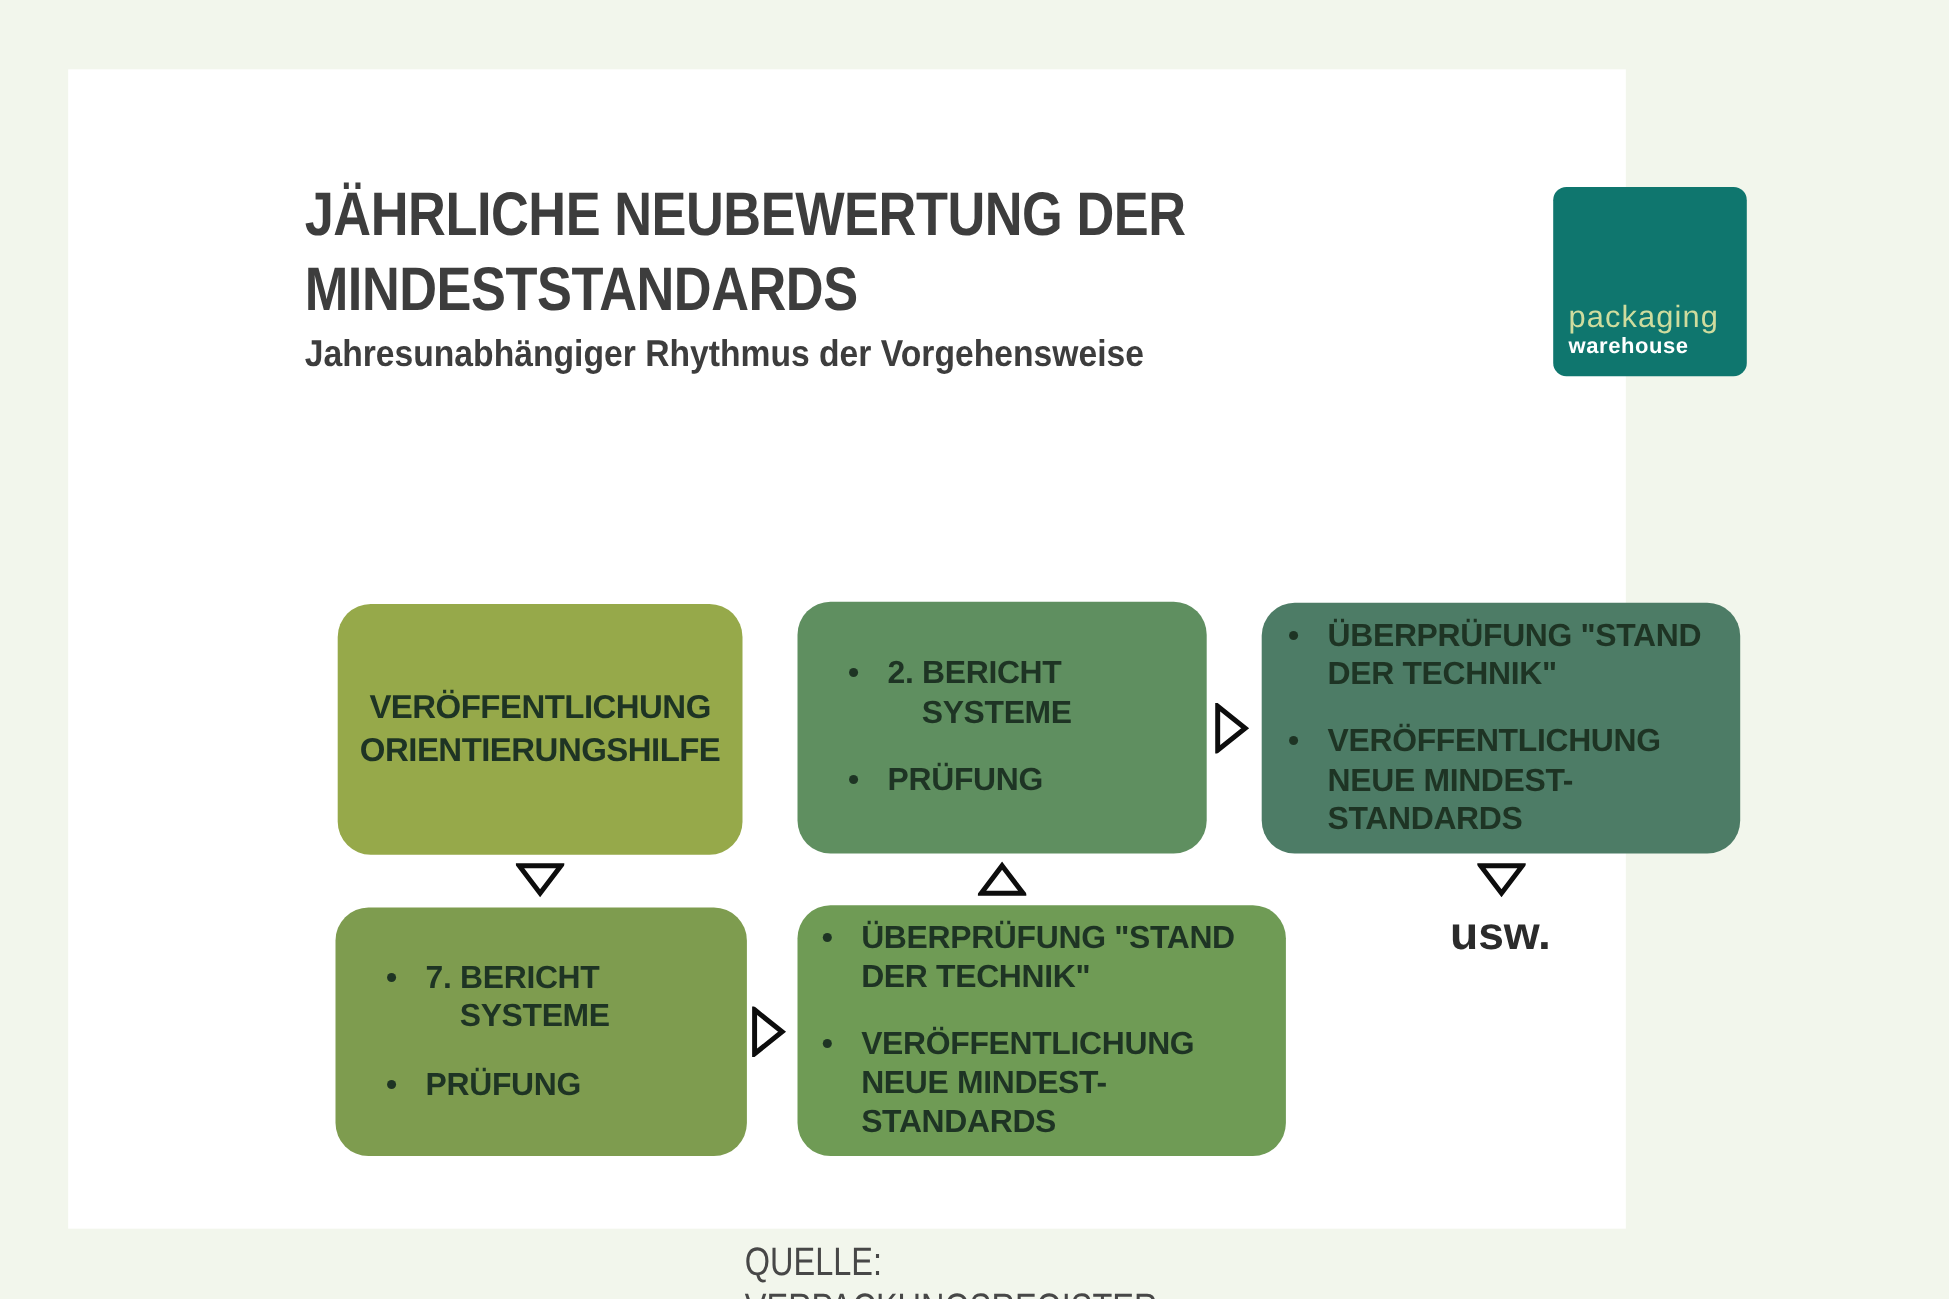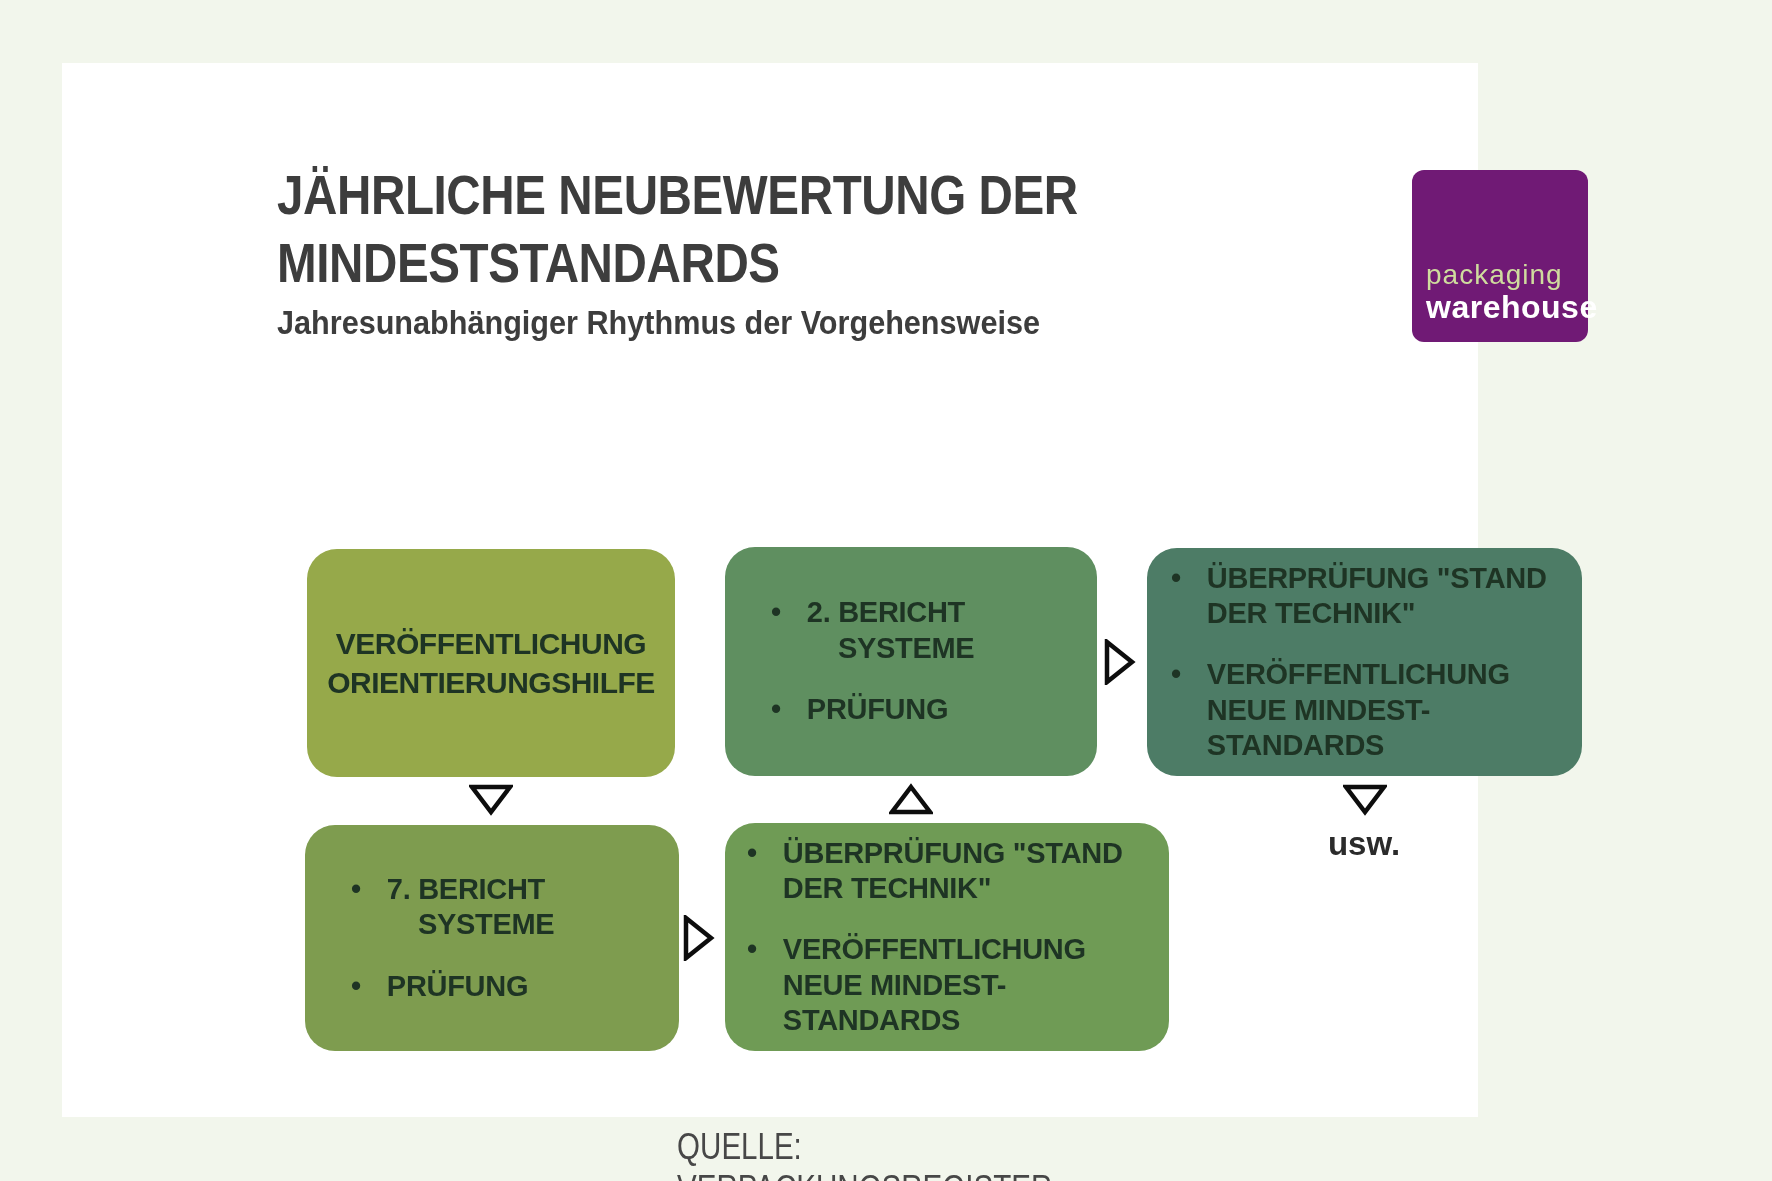--- a/index.html
+++ b/index.html
@@ -25,21 +25,21 @@
     transform:scaleX(0.9); transform-origin:left top;
   }
   
   .logo {
     position:absolute; left:1350px; top:107px; width:176px; height:172px;
     border-radius:12px; box-sizing:border-box;
     display:flex; flex-direction:column; justify-content:flex-end;
     padding:0 8px 16px 14px;
   }
   .logo-l1 { color:#cfdc9e; font-size:28px; font-weight:300; line-height:1.12; letter-spacing:1px; }
-  .logo-l2 { color:#ffffff; font-size:32px; font-weight:bold; line-height:1.12; letter-spacing:0.5px; }
+  .logo-l2 { color:#ffffff; font-size:20px; font-weight:bold; line-height:1.12; letter-spacing:0.5px; }
   
   .box {
     position:absolute; border-radius:30px; box-sizing:border-box;
     color:#1e3424; font-weight:bold; display:flex;
   }
   .box-center {
     margin:auto; text-align:center; font-size:30px; line-height:1.3;
     white-space:pre-wrap; letter-spacing:-0.5px;
   }
   .bullets {
@@ -58,41 +58,41 @@
   .arrow { position:absolute; }
   .arrow polygon { fill:#ffffff; stroke:#0d0d0d; stroke-width:4.5; stroke-linejoin:miter; }
   #arrow-a { left:407px; top:721px; }
   #arrow-b { left:621px; top:852px; }
   #arrow-c { left:827px; top:720px; }
   #arrow-d { left:1042px; top:576px; }
   #arrow-e { left:1281px; top:721px; }
   
   .usw {
     position:absolute; left:1302px; top:762px; transform:translateX(-50%);
-    font-size:33px; font-weight:bold; color:#2b2b2b;
+    font-size:42px; font-weight:bold; color:#2b2b2b;
   }
   .footer {
     position:absolute; left:848px; top:1063px;
     transform:translateX(-50%) scaleX(0.82); transform-origin:center top;
     font-size:36px; color:#474747;
   }
 </style>
 </head>
 <body>
 
 <div class="page">
   <div class="card">
 
     <div class="title">
       <div>JÄHRLICHE NEUBEWERTUNG DER</div>
       <div>MINDESTSTANDARDS</div>
     </div>
     <div class="subtitle">Jahresunabhängiger Rhythmus der Vorgehensweise</div>
 
-    <div class="logo" style="background-color: #701a75;">
+    <div class="logo" style="background-color: #0f766e;">
       <div class="logo-l1">packaging</div>
       <div class="logo-l2">warehouse</div>
     </div>
 
     <div class="box" id="box-0" style="background-color: rgb(150, 169, 74);">
       <div class="box-center">VERÖFFENTLICHUNG
 ORIENTIERUNGSHILFE</div>
     </div>
 
     <div class="box" id="box-1" style="background-color: rgb(95, 143, 96);">

